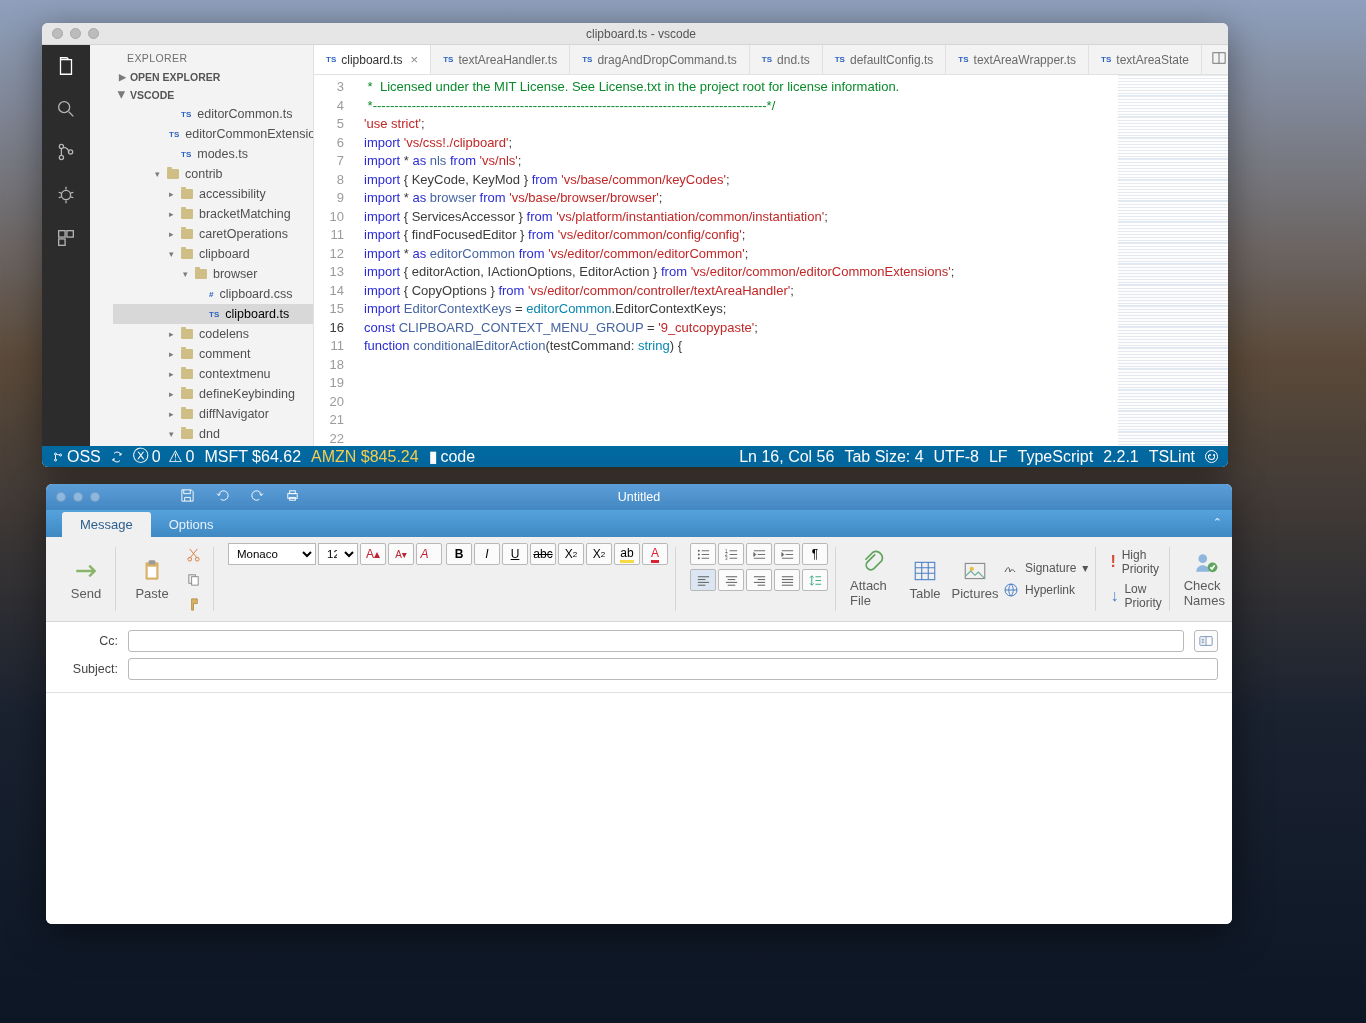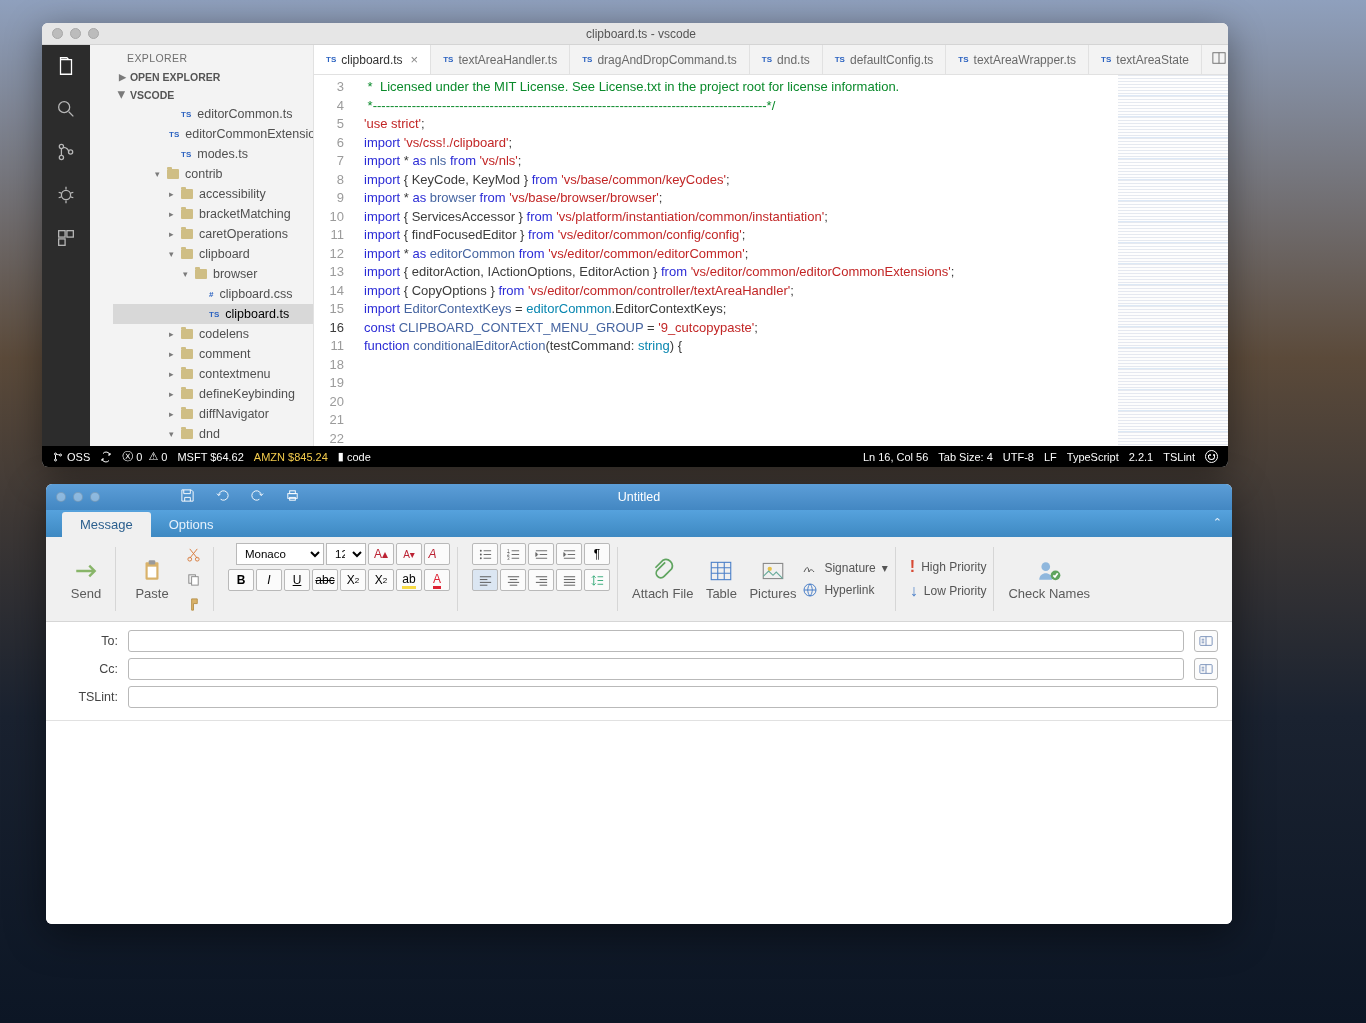--- a/index.html
+++ b/index.html
@@ -40,21 +40,21 @@
 .tabs-right{margin-left:auto;display:flex;align-items:center;gap:14px;padding:0 10px;color:#666;}
 .tabs-right svg{width:14px;height:14px;stroke:#666;fill:none;}
 
 .editor { flex:1; display:flex; background:#fff; overflow:hidden; font-family:Menlo,Consolas,monospace; font-size:13px; line-height:18.5px; position:relative; }
 .gutter { width:46px; text-align:right; color:#9b9b9b; padding:3px 16px 0 0; }
 .gutter .cur{ color:#3b3b3b; }
 .code { flex:1; padding:3px 0 0 4px; white-space:pre; color:#3b3b3b; overflow:hidden;}
 .c-com{color:#0a8a2b}.c-str{color:#c22626}.c-kw{color:#2b2bd6}.c-pl{color:#3b3b3b}.c-id{color:#4564a0}.c-ty{color:#0886b0}
 .minimap{ width:110px; background:#fdfdfd; background-image:repeating-linear-gradient(180deg,#d0d7e4 0 1px,transparent 1px 3px),repeating-linear-gradient(180deg,transparent 0 20px,#c3d8ee 20px 21px); opacity:.55;}
 
-.statusbar{ height:21px; background:#000000; color:#fff; font-size:11px; display:flex; align-items:center; padding:0 10px; gap:10px;}
+.statusbar{ height:21px; background:#0369a1; color:#fff; font-size:16px; display:flex; align-items:center; padding:0 10px; gap:10px;}
 .statusbar .sp{flex:1}
 .sb-item{display:flex;align-items:center;gap:3px;}
 .sb-warn{color:#f7cf4e;}
 .smile{width:13px;height:13px;border:1.2px solid #fff;border-radius:50%;position:relative;}
 .smile::before{content:"";position:absolute;left:2.5px;top:3px;width:2px;height:2px;background:#fff;border-radius:50%;box-shadow:4px 0 #fff;}
 .smile::after{content:"";position:absolute;left:2px;right:2px;bottom:2.2px;height:3.5px;border:1.2px solid #fff;border-top:none;border-radius:0 0 8px 8px;}
 
 
 .mail{ position:absolute; left:46px; top:484px; width:1186px; height:440px; background:#fff; border-radius:6px; box-shadow:0 10px 40px rgba(0,0,0,.45); overflow:hidden; display:flex; flex-direction:column;}
 .mail-title{ height:26px; background:linear-gradient(180deg,#5c9ed8,#4387c2); display:flex; align-items:center; position:relative;}
@@ -398,21 +398,21 @@
             </svg>
           </div>
         <div class="smbtn">
             <svg viewBox="0 0 16 16">
               <path d="M6 2h6v5H8v7H6z" fill="#d9b26a" stroke="#b8914a"></path>
             </svg>
           </div>
       </div>
     </div>
 
-    <div class="rgroup" style="flex-direction:column;align-items:flex-end;gap:4px">
+    <div class="rgroup" style="flex-direction:row;align-items:flex-start;gap:4px">
       <div class="smbtn-row">
         <select class="fsel" style="width:88px"><option>Monaco</option></select>
         <select class="fsel" style="width:40px"><option>12</option></select>
         <div class="smbtn boxed">
             <span style="font-size:12px;color:#b23">A▴</span>
           </div>
         <div class="smbtn boxed">
             <span style="font-size:10px;color:#b23">A▾</span>
           </div>
         <div class="smbtn boxed">
@@ -561,38 +561,28 @@
             <circle cx="18" cy="16" r="4.5" fill="#5fa45f"></circle>
             <path d="M16 16l1.5 1.5L20 14" stroke="#fff" fill="none" stroke-width="1.6"></path>
           </svg>
           <span>Check Names</span>
         </div>
     </div>
   </div>
 
   <div class="fields">
     <div class="frow">
-      <div class="flabel">To:</div>
-      <input class="finput" value="" style="">
-      <div class="addrbtn">
-          <svg viewBox="0 0 16 12">
-            <rect x="1" y="1" width="14" height="10" rx="1" fill="none" stroke="#6e88b4"></rect>
-            <path d="M8 1v10M3 4h3M3 6h3M3 8h3" stroke="#6e88b4"></path>
-          </svg>
-        </div>
-    </div>
-    <div class="frow">
       <div class="flabel">Cc:</div>
       <input class="finput" value="" style="">
       <div class="addrbtn">
           <svg viewBox="0 0 16 12">
             <rect x="1" y="1" width="14" height="10" rx="1" fill="none" stroke="#6e88b4"></rect>
             <path d="M8 1v10M3 4h3M3 6h3M3 8h3" stroke="#6e88b4"></path>
           </svg>
         </div>
     </div>
     <div class="frow">
-      <div class="flabel">TSLint:</div>
+      <div class="flabel">Subject:</div>
       <input class="finput" value="" style="">
     </div>
   </div>
   <div class="mail-body"></div>
 </div>
 
 </body></html>

